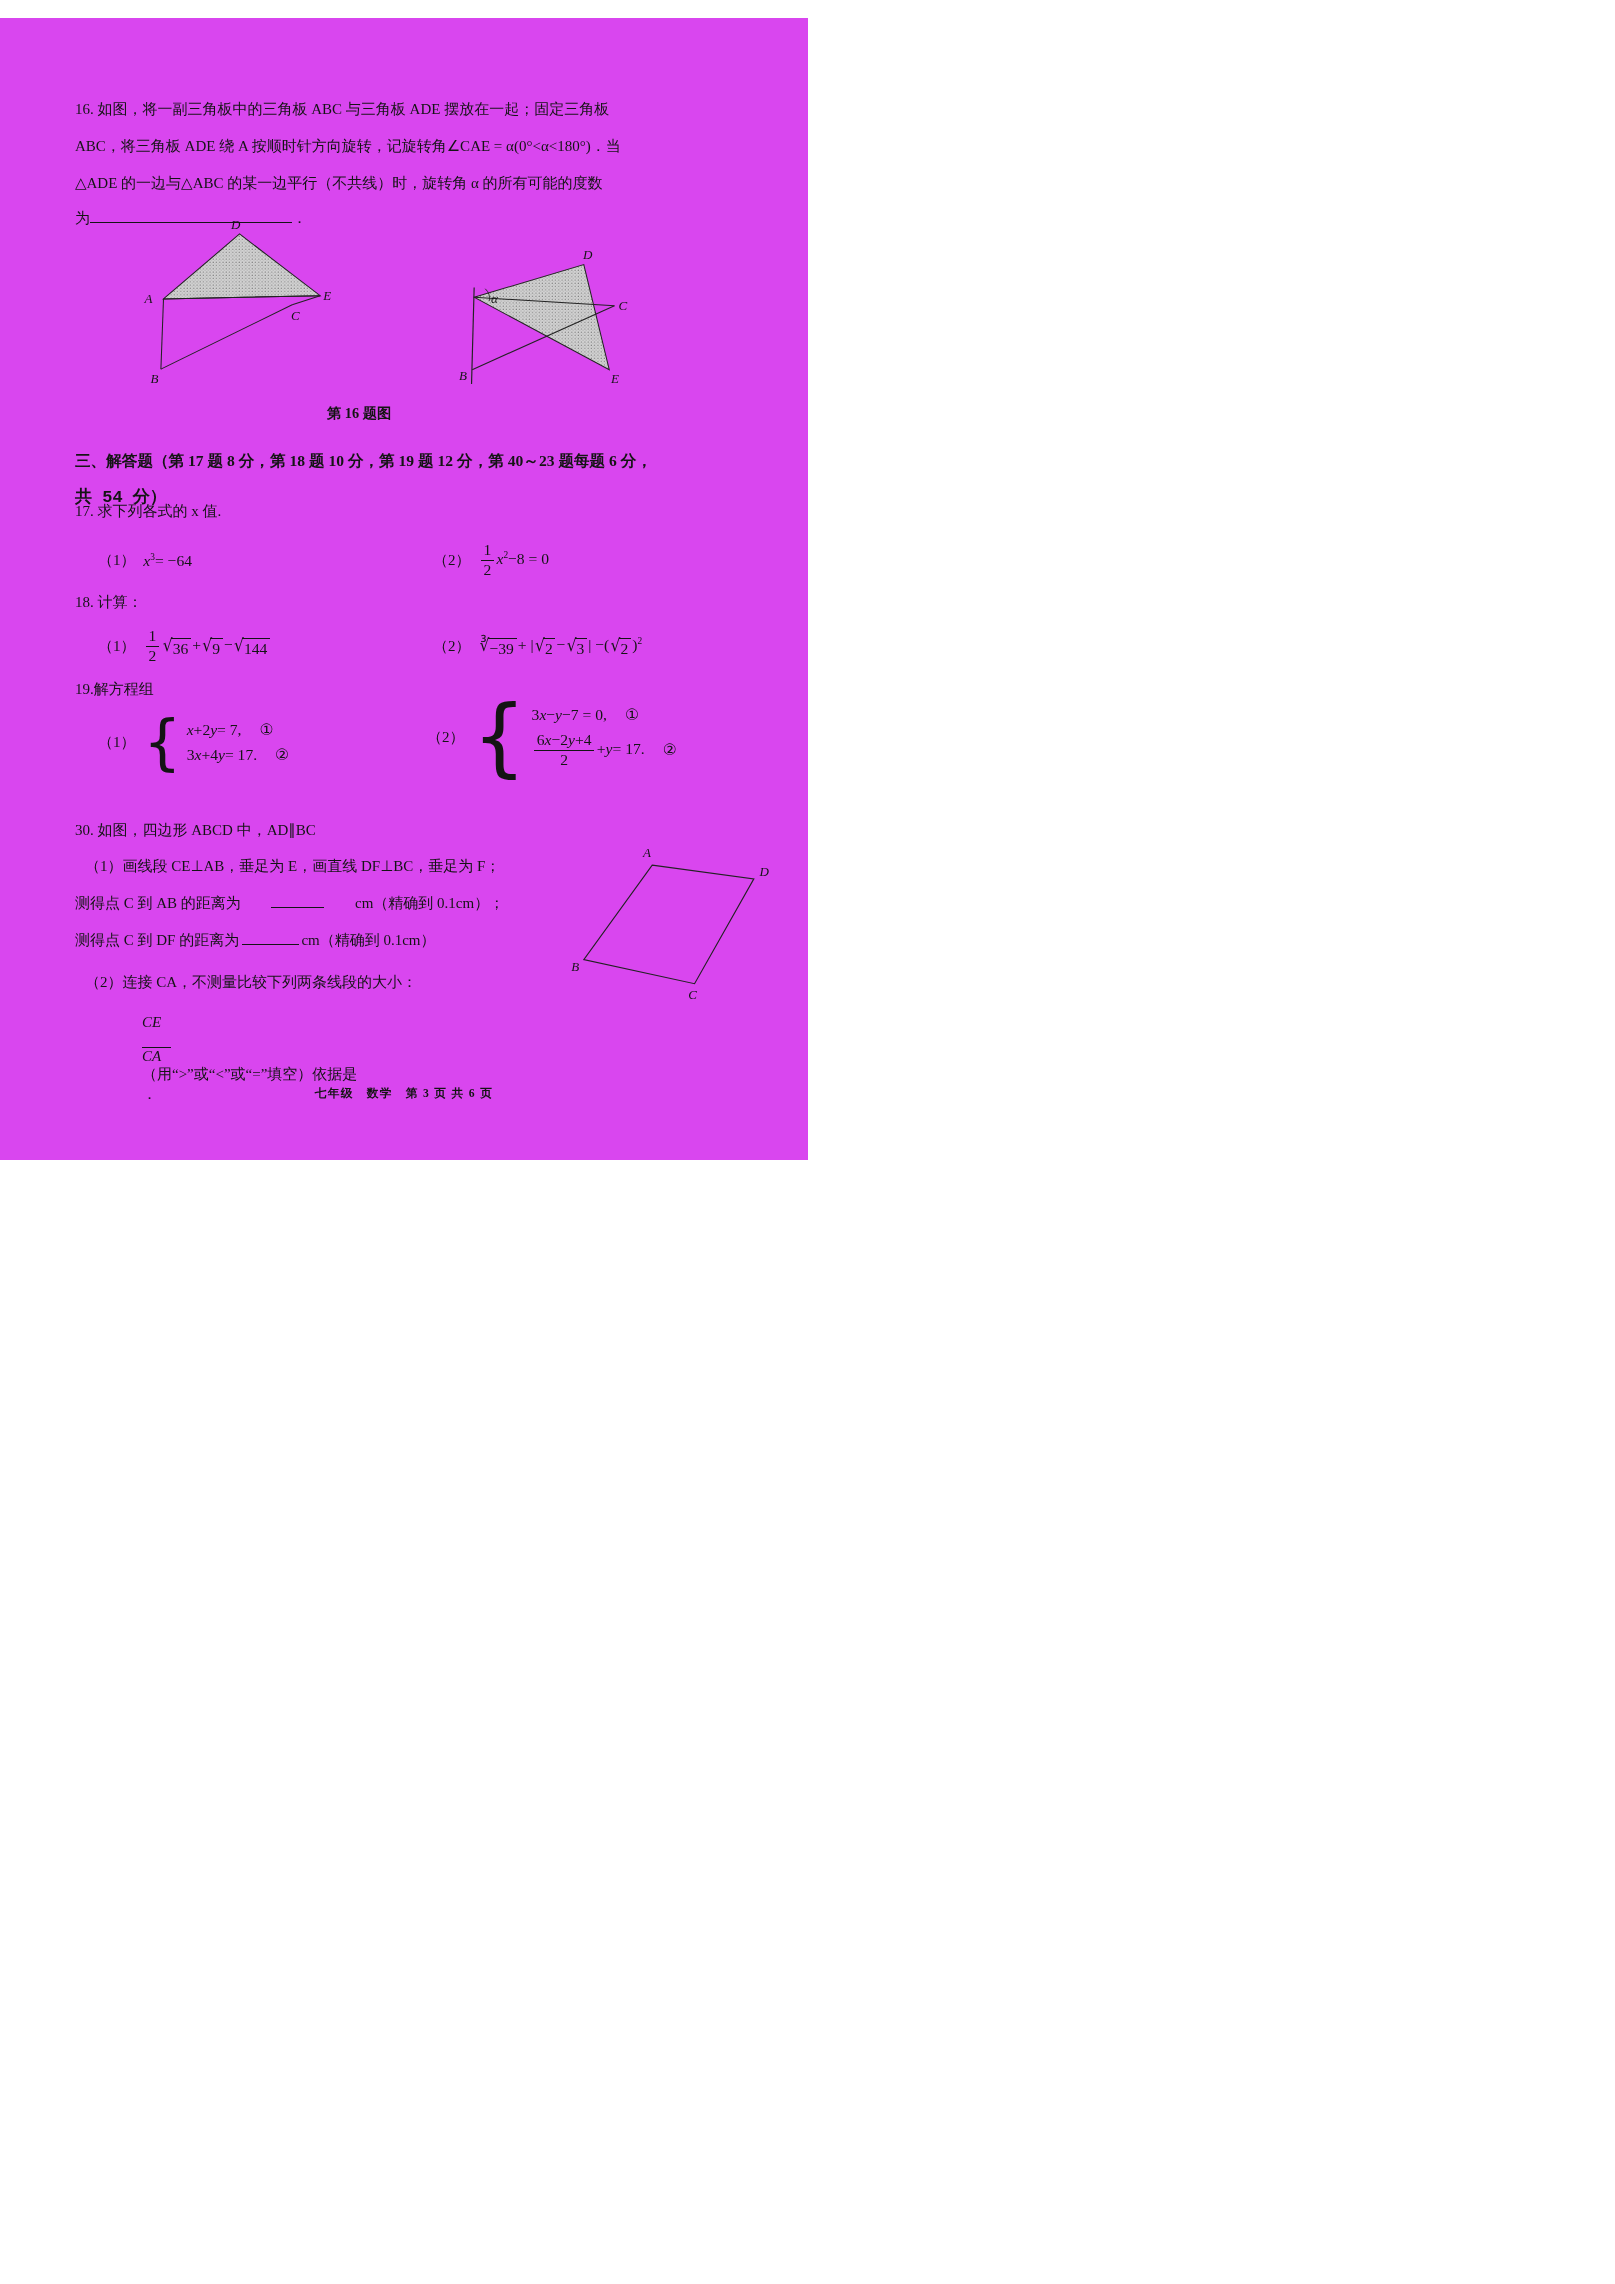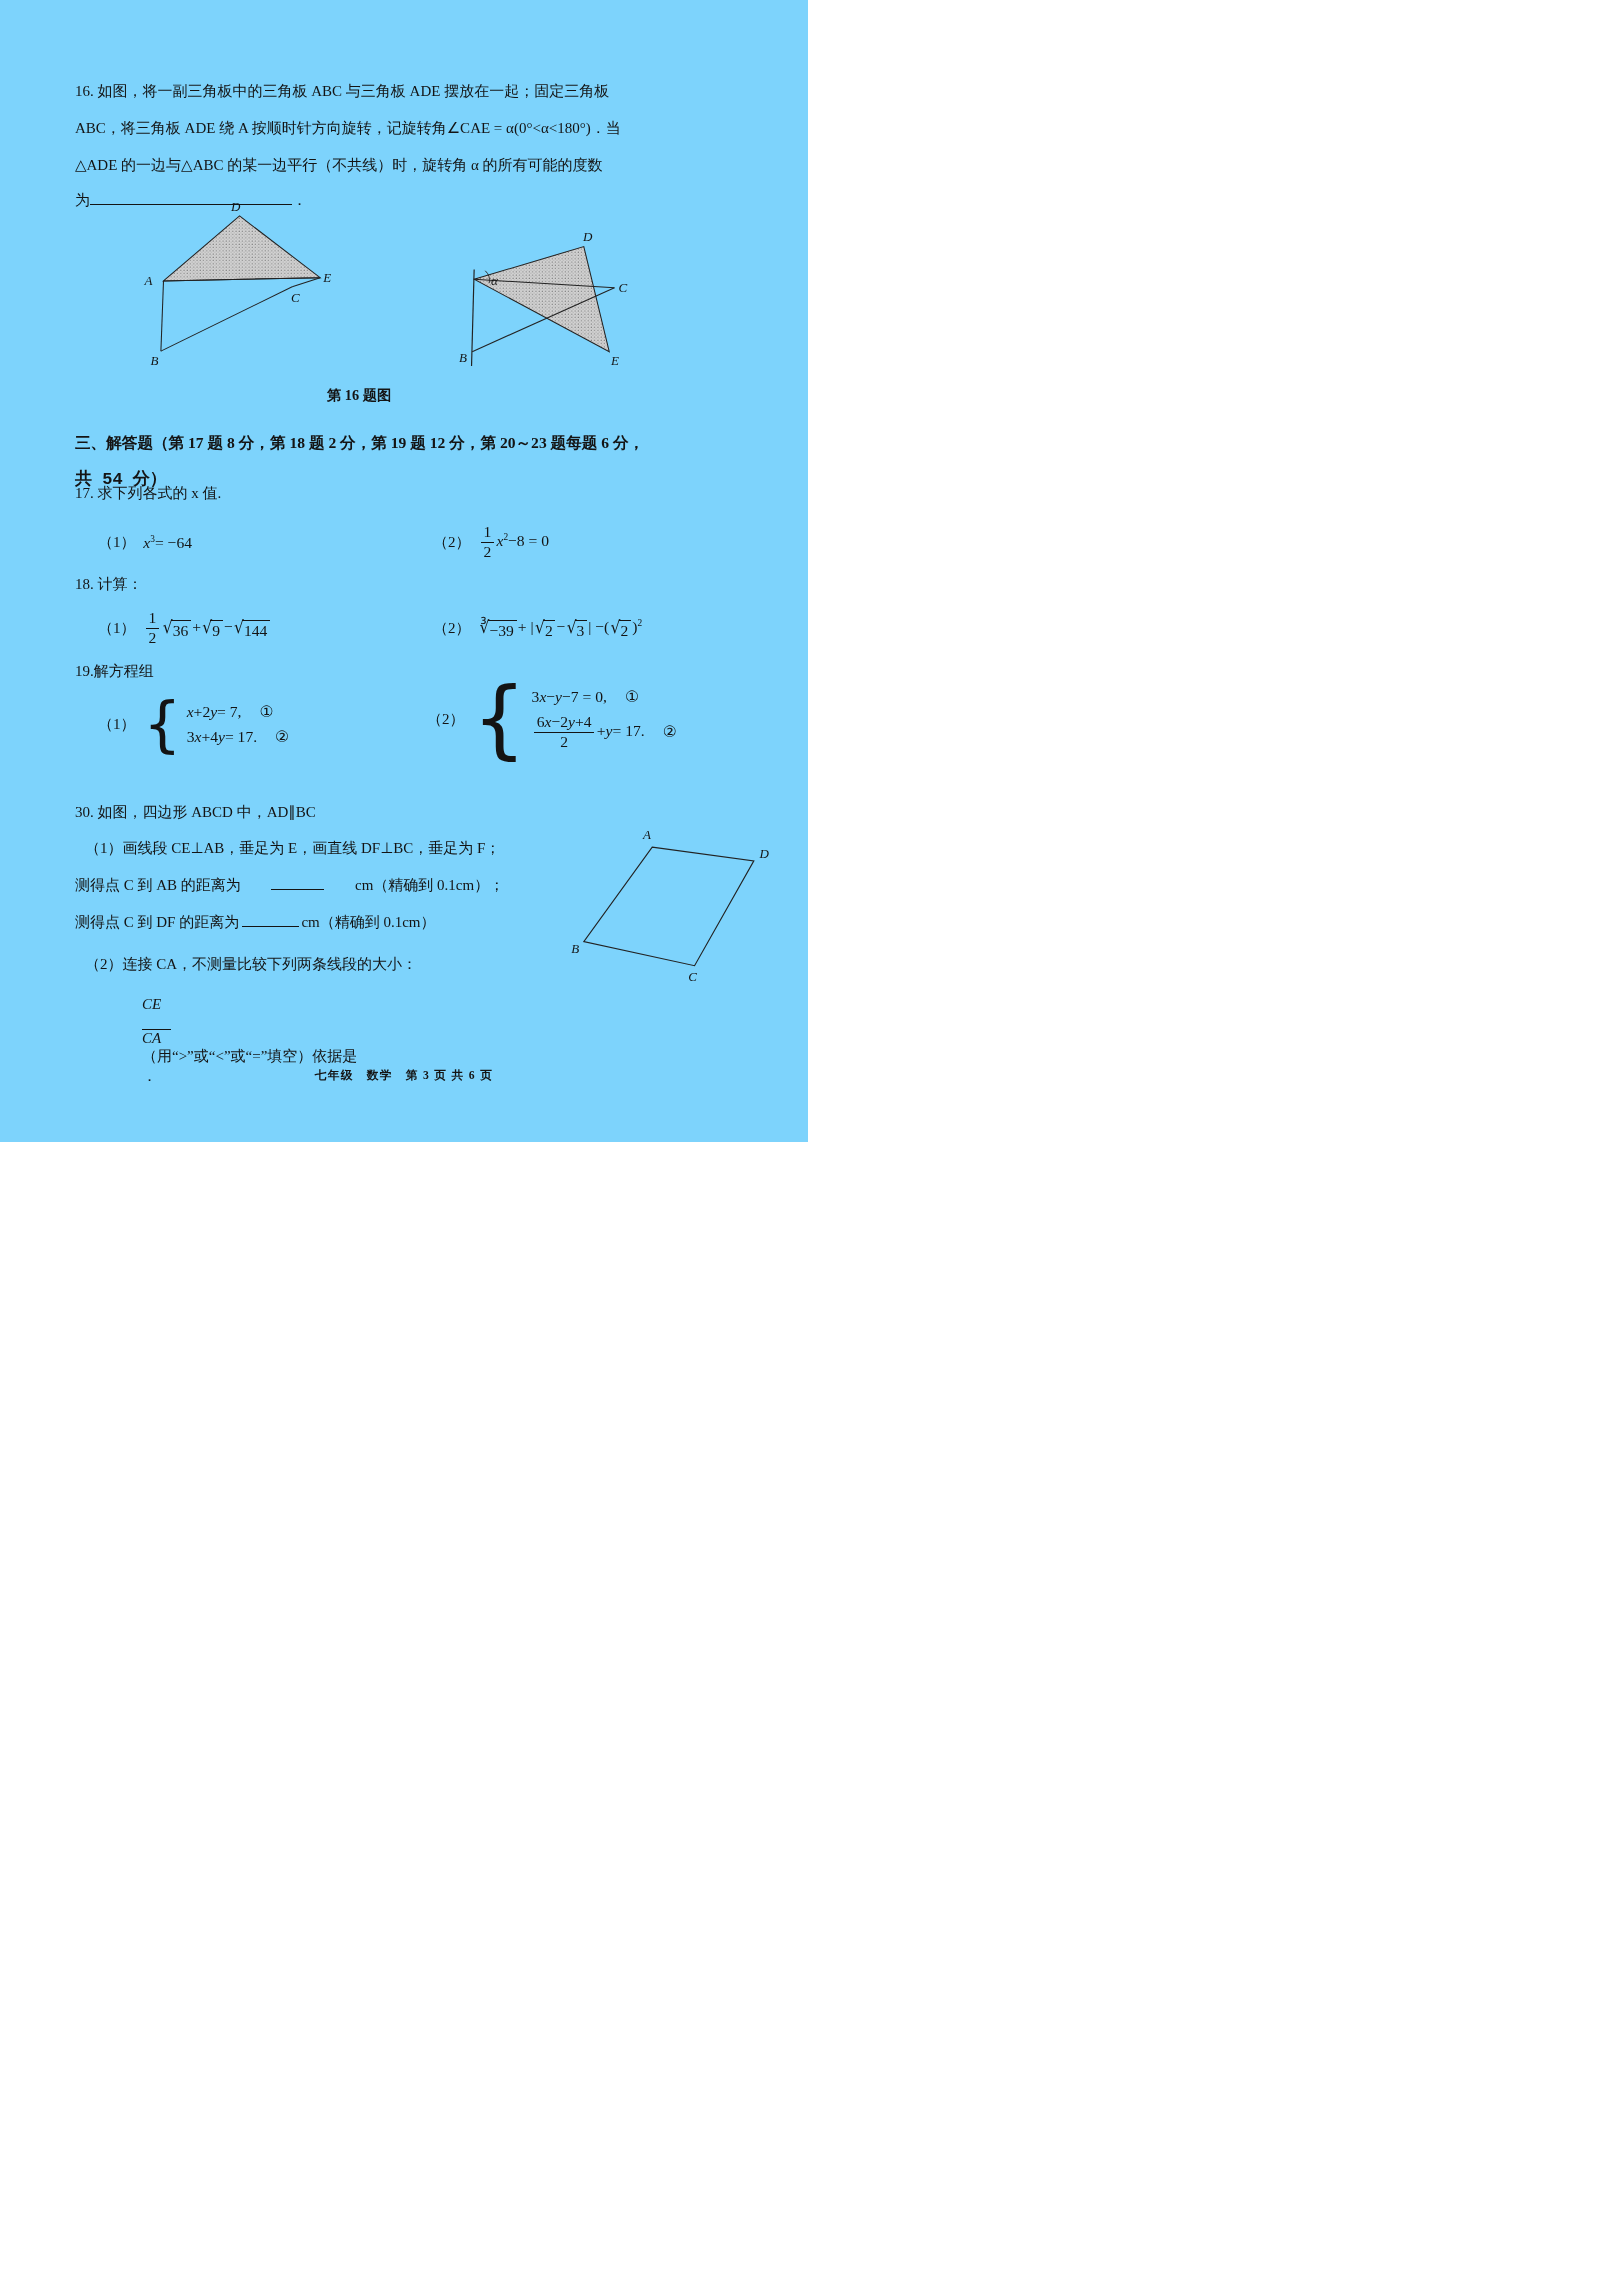--- a/index.html
+++ b/index.html
@@ -1,22 +1,23 @@
 <!DOCTYPE html>
 <html style="font-size:10.4px"><head>
 <meta charset="utf-8">
 <style>
   html,body{margin:0;padding:0;background:#ffffff;}
   .page{
     position:relative;
     width:808px;height:1142px;
-    background:#7dd3fc;
+    background:#d946ef;
     color:#141414;
     font-family:"Liberation Serif","DejaVu Sans",serif;
     overflow:hidden;
+    margin-top:18px;
   }
   .abs{position:absolute;}
   .txt{font-size:15px;line-height:37px;white-space:nowrap;}
   .block{position:absolute;font-size:15px;line-height:37px;width:691px;}
   .bold{font-weight:bold;}
   .lineflex{position:absolute;display:flex;align-items:baseline;font-size:15px;white-space:nowrap;}
   .blank{display:inline-block;border-bottom:1.3px solid #141414;height:1.05em;}
   .caption{position:absolute;font-size:14.3px;font-weight:bold;}
   
   .formula{position:absolute;display:flex;align-items:center;font-size:15.6px;white-space:nowrap;height:47px;}
@@ -94,21 +95,21 @@
     <text x="211" y="25" text-anchor="middle">D</text>
     <text x="265" y="102" text-anchor="middle">C</text>
     <text x="253" y="214" text-anchor="middle">E</text>
     <text x="20" y="210" text-anchor="middle">B</text>
     <text x="68" y="92" text-anchor="middle" font-size="17">α</text>
   </svg>
 
   <div class="caption" style="top:386px;left:327px;">第 16 题图</div>
 
   <div class="block bold" style="top:424px;left:75px;font-size:15.6px;">
-    <div class="txt" style="font-size:15.6px;">三、解答题（第 17 题 8 分，第 18 题 2 分，第 19 题 12 分，第 20～23 题每题 6 分，</div>
+    <div class="txt" style="font-size:15.6px;">三、解答题（第 17 题 8 分，第 18 题 10 分，第 19 题 12 分，第 40～23 题每题 6 分，</div>
     <div class="txt" style="font-size:17px;font-family:Liberation Mono, monospace;">共 54 分）</div>
   </div>
 
   <div class="abs txt" style="top:475px;left:75px;">17. 求下列各式的 x 值.</div>
   <div class="formula" style="top:519px;left:98px;">
     <span class="flabel">（1）</span>
     <span><span class="v">x</span><sup>3</sup><span class="t">= −64</span></span>
   </div>
   <div class="formula" style="top:519px;left:433px;">
     <span class="flabel">（2）</span>

